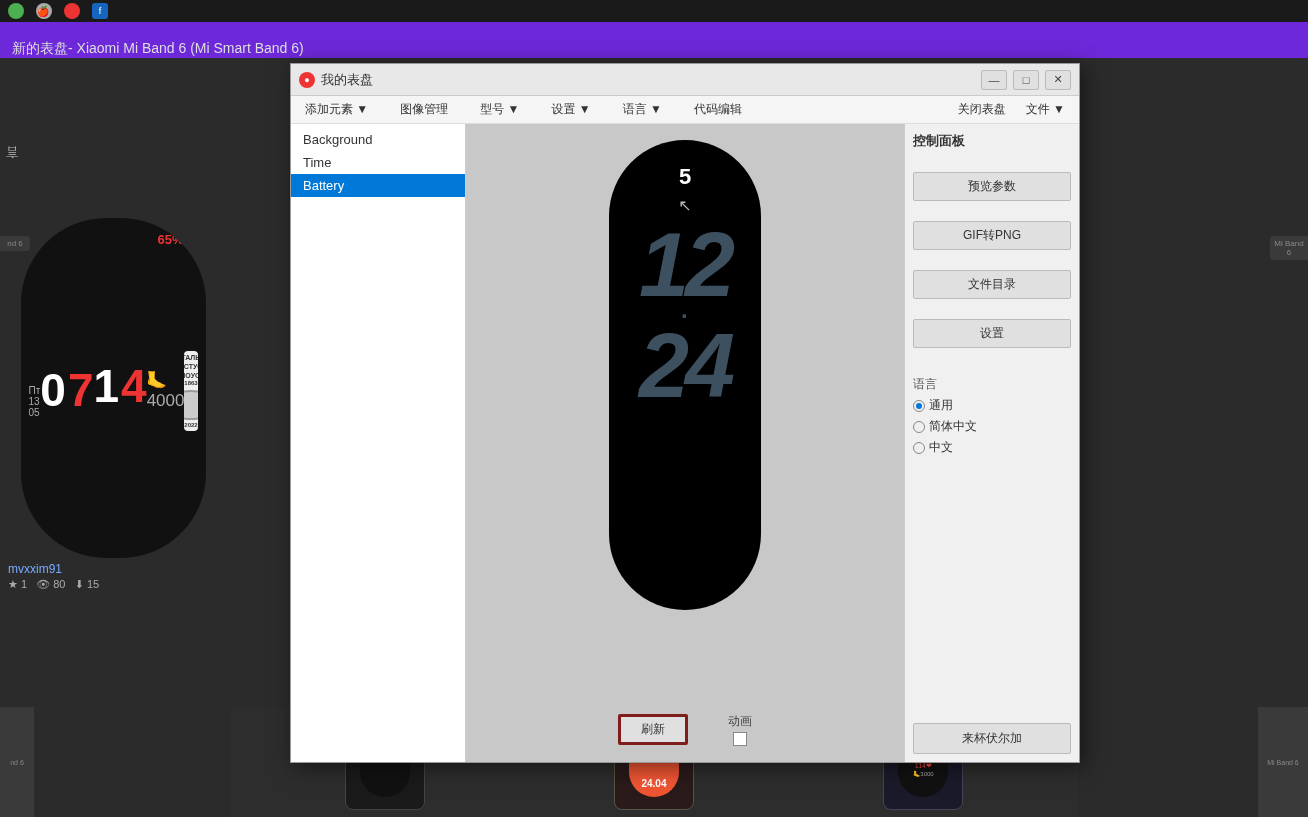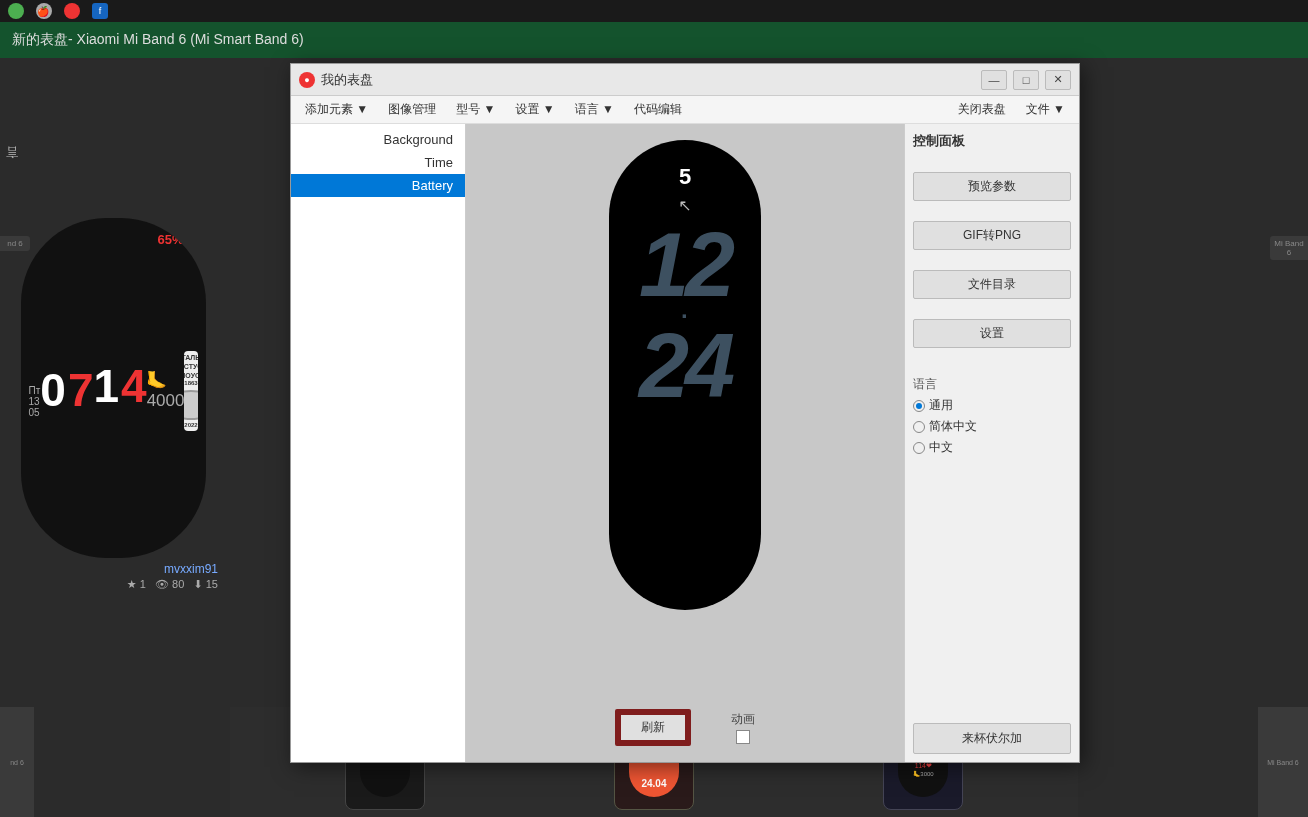--- a/index.html
+++ b/index.html
@@ -20,23 +20,23 @@
       display: flex;
       align-items: center;
       padding: 0 8px;
       gap: 12px;
     }
 
     
     .title-bar {
       width: 100%;
       height: 36px;
-      background: #14532d;
-      display: flex;
-      align-items: center;
+      background: #6d28d9;
+      display: flex;
+      align-items: flex-end;
       padding: 0 12px;
     }
     .title-bar-text {
       color: #ddd;
       font-size: 14px;
     }
 
     
     .bg-content {
       width: 100%;
@@ -102,21 +102,21 @@
     }
 
     
     .dialog-menu {
       height: 28px;
       background: #f5f5f5;
       border-bottom: 1px solid #ddd;
       display: flex;
       align-items: center;
       padding: 0 6px;
-      gap: 4px;
+      gap: 16px;
     }
     .menu-item {
       padding: 2px 8px;
       font-size: 12px;
       color: #333;
       cursor: pointer;
       border-radius: 2px;
       display: flex;
       align-items: center;
       gap: 2px;
@@ -141,21 +141,20 @@
       background: #fff;
       border-right: 1px solid #ccc;
       padding: 4px 0;
       overflow-y: auto;
     }
     .elem-item {
       padding: 4px 12px;
       font-size: 13px;
       color: #333;
       cursor: pointer;
-      text-align: right;
     }
     .elem-item.selected {
       background: #0078d7;
       color: #fff;
     }
 
     
     .preview-panel {
       flex: 1;
       background: #c8c8c8;
@@ -174,21 +173,21 @@
       flex-direction: column;
       align-items: center;
       justify-content: flex-start;
       padding-top: 24px;
       overflow: hidden;
       position: relative;
     }
     .preview-btn {
       padding: 4px 20px;
       background: #e0e0e0;
-      border: 6px solid #7f1d1d;
+      border: 3px solid #7f1d1d;
       border-radius: 2px;
       font-size: 12px;
       color: #333;
       cursor: pointer;
     }
     .anim-label {
       font-size: 12px;
       color: #444;
       display: flex;
       flex-direction: column;
@@ -325,21 +324,21 @@
       <div style="margin-top:6px;width:90px;height:80px;background:#eee;border-radius:4px;display:flex;align-items:center;justify-content:center;overflow:hidden;">
         <div style="text-align:center;font-size:7px;color:#333;font-weight:bold;line-height:1.3;">
           <div>БАТАЛЬЁН</div>
           <div>КАСТУСЯ КАЛIНОУСКАГА</div>
           <div style="font-size:6px;">1863</div>
           <div style="width:50px;height:30px;background:#ccc;margin:2px auto;border-radius:50%;border:2px solid #999;"></div>
           <div style="font-size:6px;">2022</div>
         </div>
       </div>
     </div>
-    <div style="text-align:right;margin-top:4px;">
+    <div style="text-align:left;margin-top:4px;">
       <div style="color:#7af;font-size:12px;">mvxxim91</div>
       <div style="color:#aaa;font-size:11px;margin-top:2px;">
         ★ <span>1</span> &nbsp;
         👁 <span>80</span> &nbsp;
         ⬇ <span>15</span>
       </div>
     </div>
   </div>
 
   <div style="position:absolute;left:0;top:178px;width:30px;background:#3a3a3a;color:#888;font-size:8px;text-align:center;padding:3px 2px;border-radius:0 3px 3px 0;">nd 6</div>

